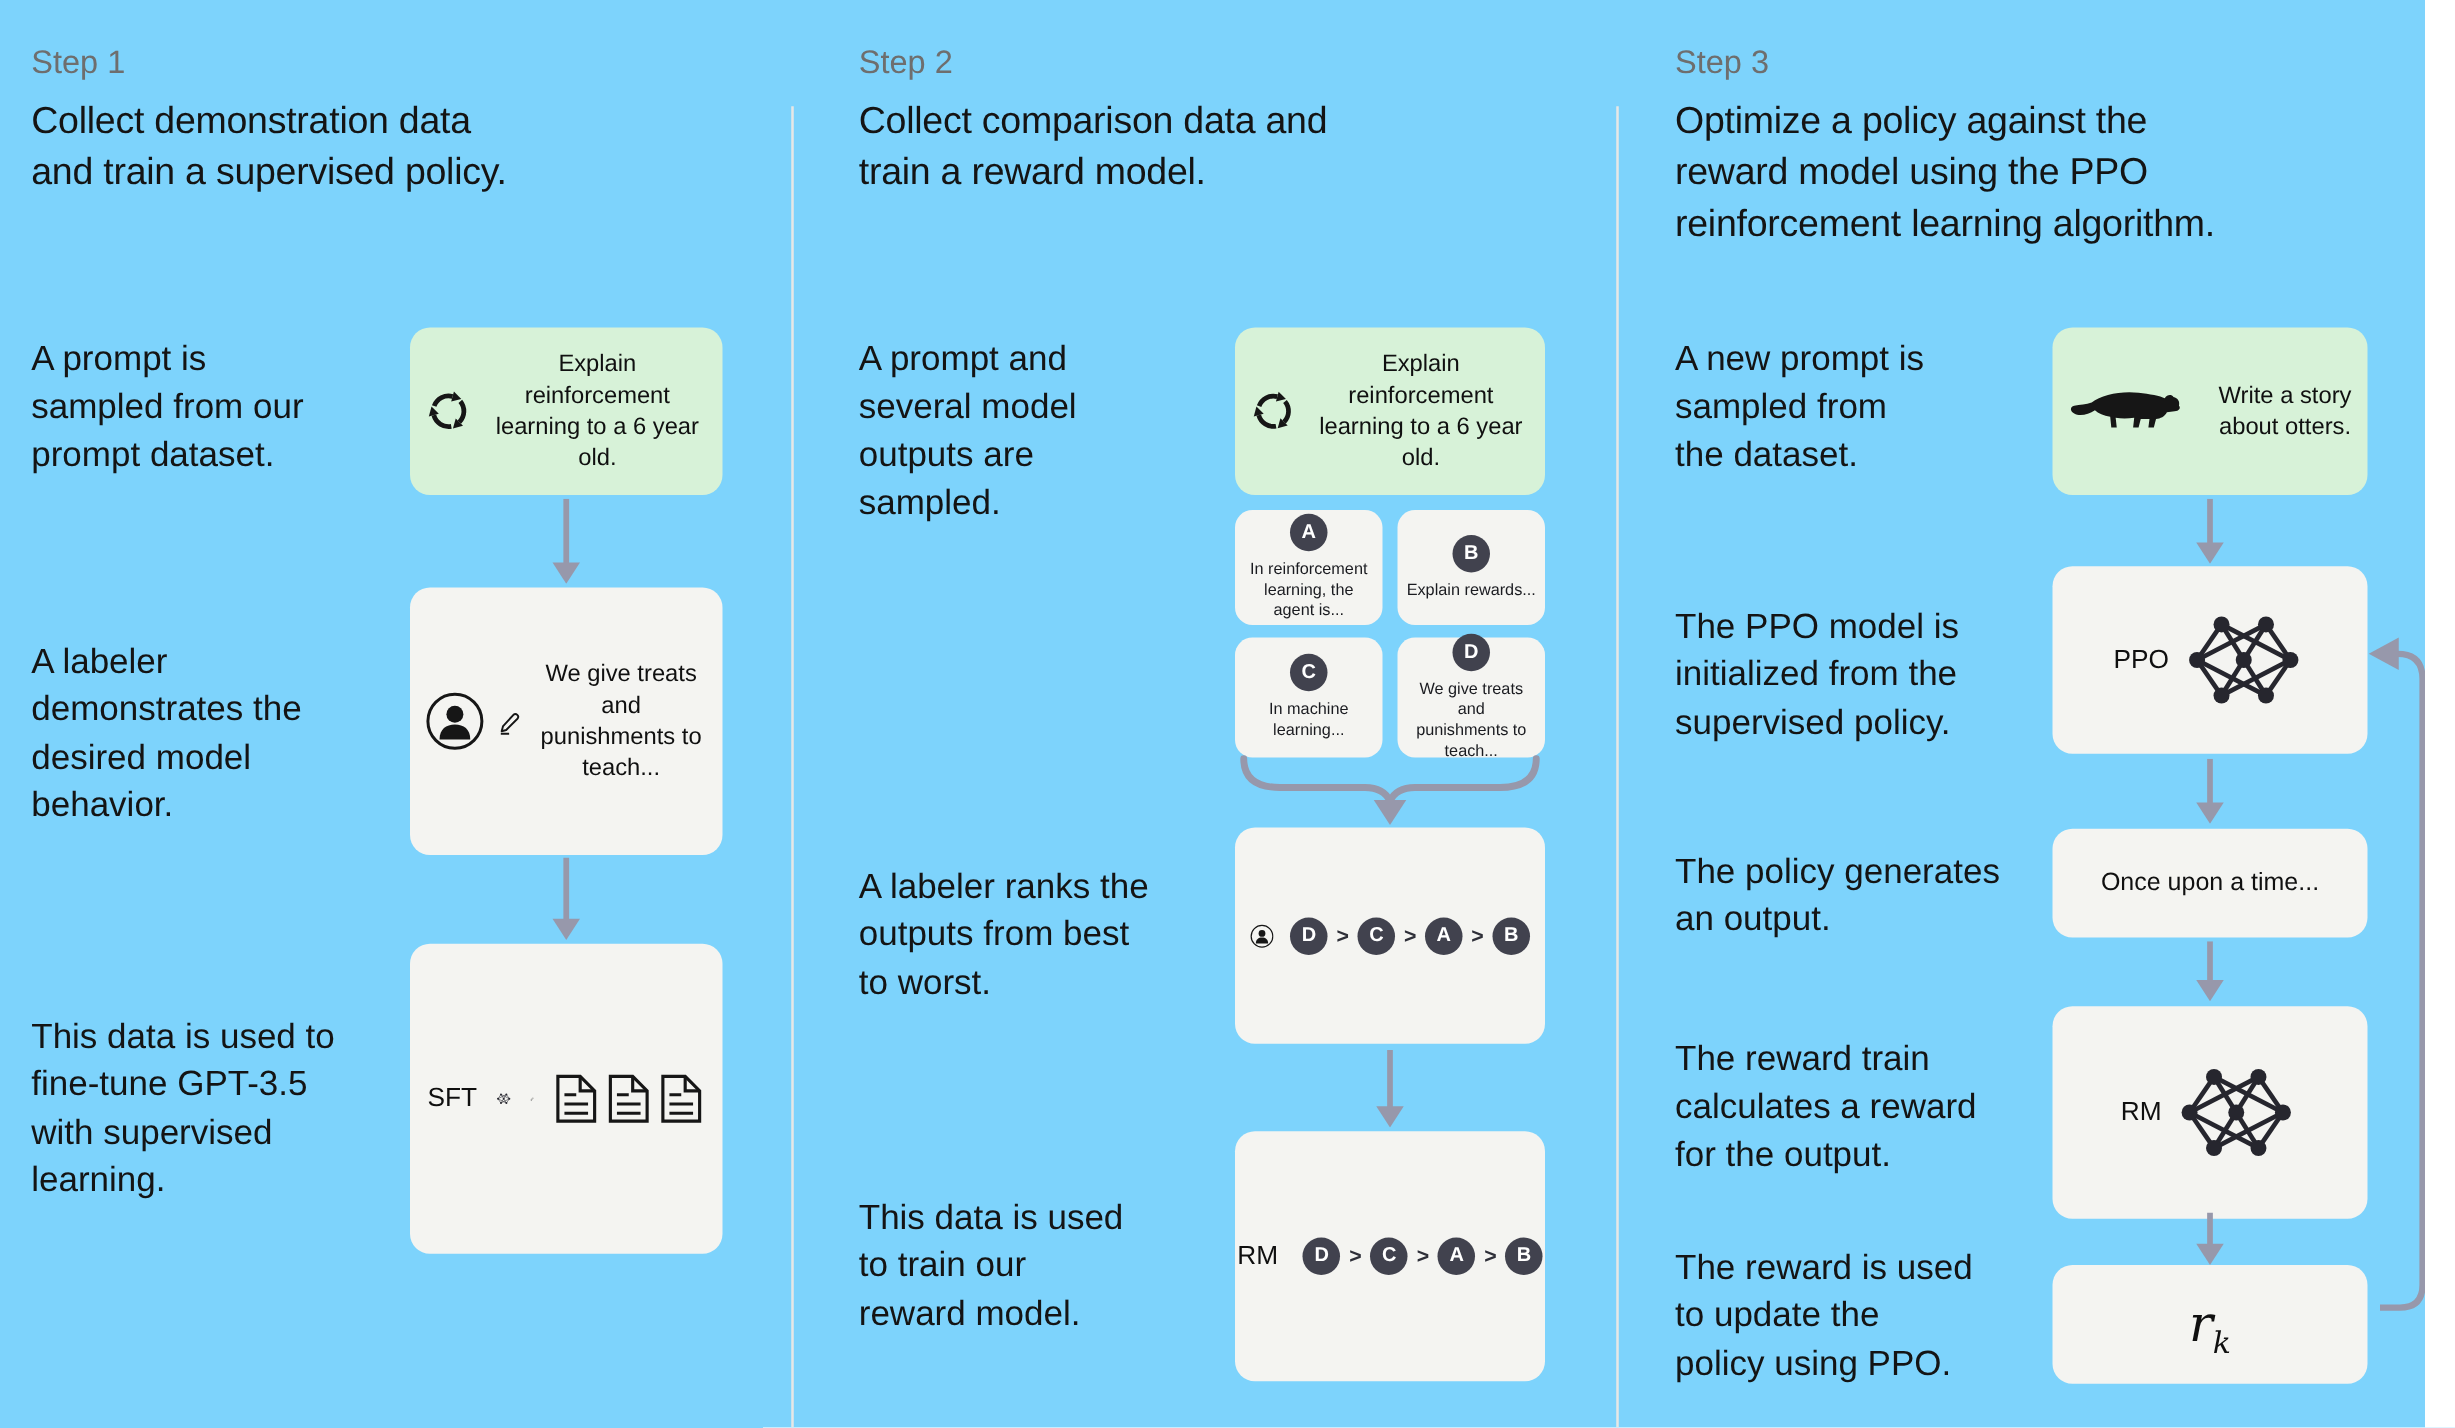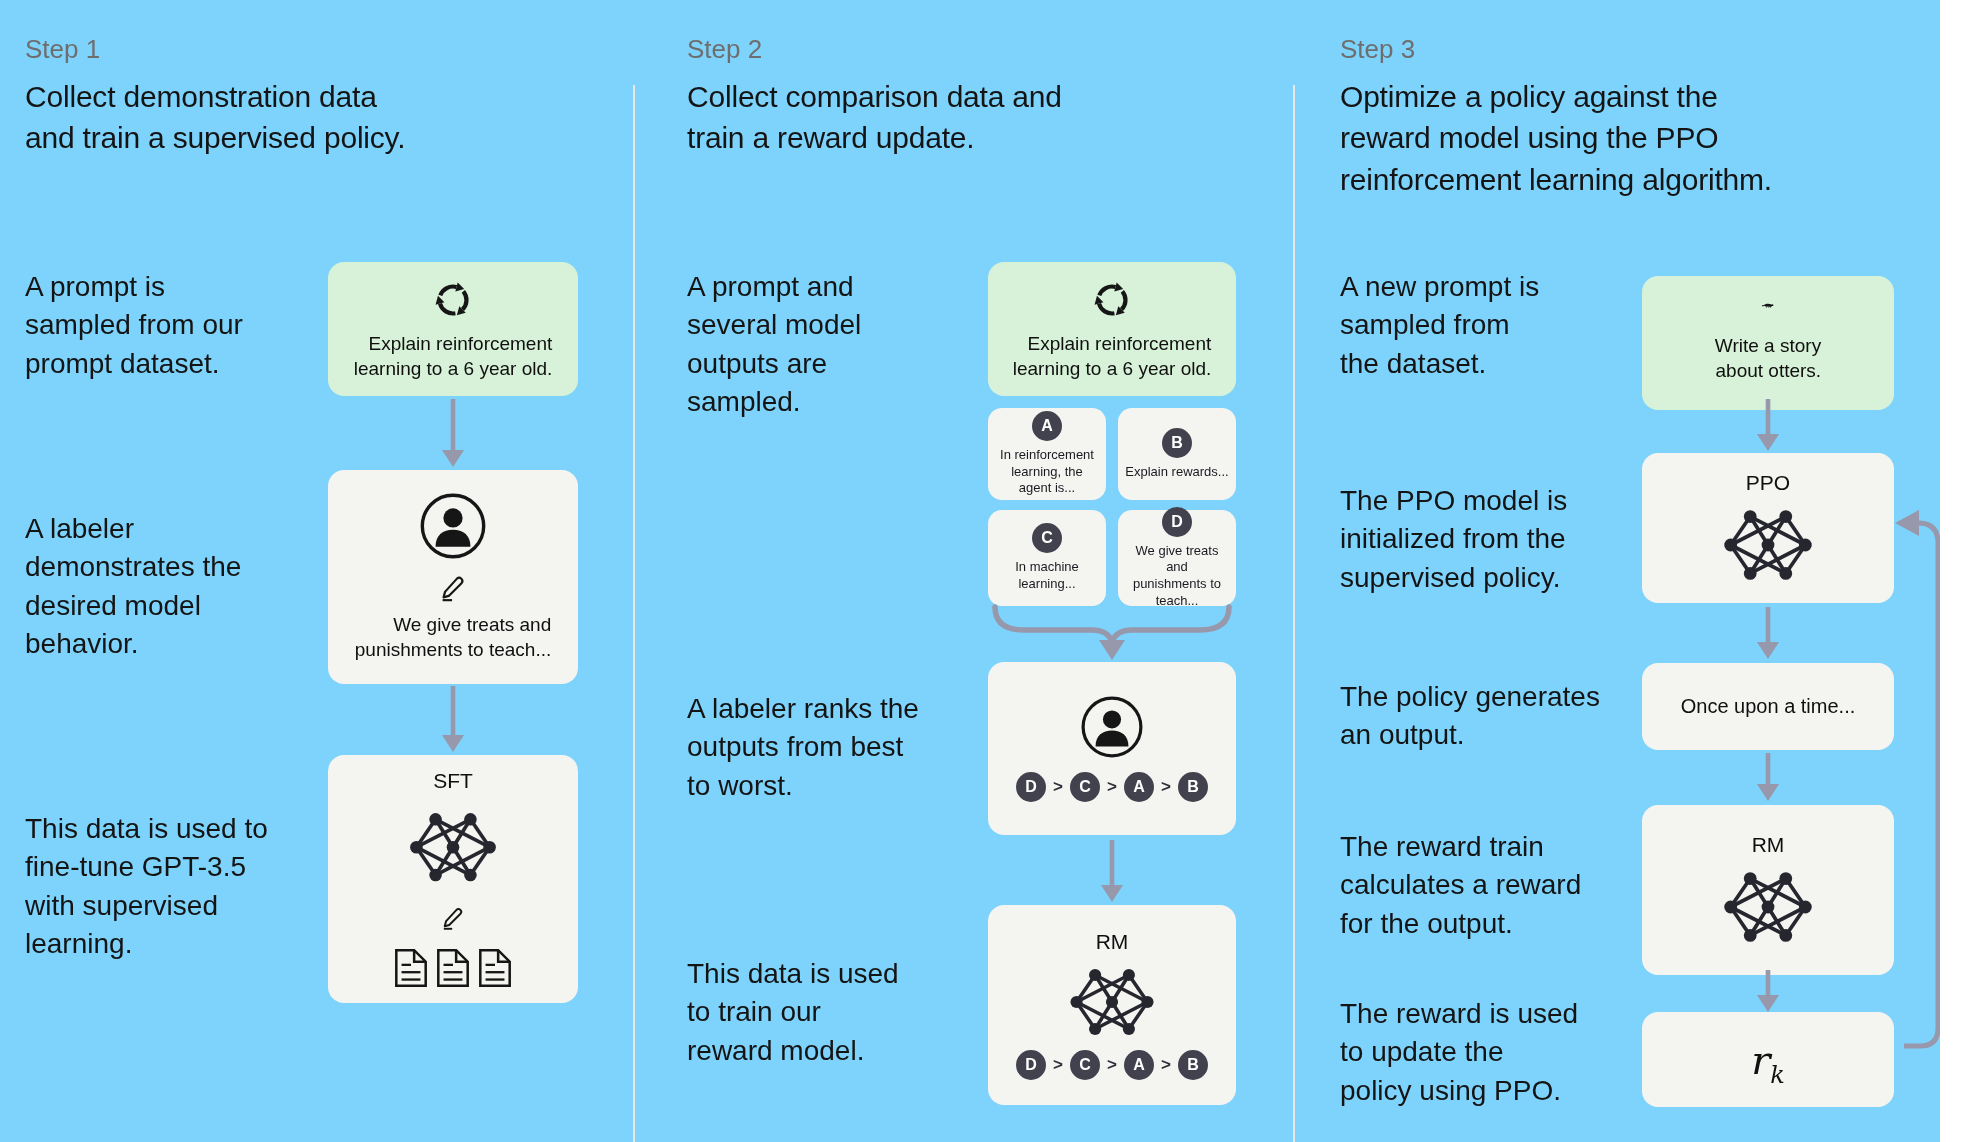--- a/index.html
+++ b/index.html
@@ -2,21 +2,21 @@
 <html style="--green-box: #d7f2d8; --gray-box: #f4f4f1; --badge: #41424e; --arrow: #9798ab; --divider: #e7e7e5; --muted: #6e6e6e; --ink: #141414;"><head>
 <meta charset="utf-8">
 <style>
   html,body{margin:0;padding:0;background:#fff}
   .canvas{position:relative;width:1940px;height:1142px;background:#7dd3fc;overflow:hidden;
           font-family:"Liberation Sans",sans-serif;color:var(--ink,#141414)}
   .divider{position:absolute;top:85px;bottom:0;width:2px;background:var(--divider,#e7e7e5)}
   .step-label{position:absolute;font-size:26px;color:var(--muted,#6e6e6e)}
   .title{position:absolute;font-size:30px;font-weight:normal;line-height:1.38;white-space:pre-line;letter-spacing:-.2px}
   .body{position:absolute;font-size:28px;line-height:1.37;white-space:pre-line}
-  .bx{position:absolute;border-radius:16px;display:flex;flex-direction:column;align-items:center;justify-content:center;text-align:right;box-sizing:border-box}
+  .bx{position:absolute;border-radius:16px;display:flex;flex-direction:row;align-items:center;justify-content:center;text-align:center;box-sizing:border-box}
   .green{background:var(--green-box,#d7f2d8)}
   .gray{background:var(--gray-box,#f4f4f1)}
   .box-text{font-size:19px;line-height:1.32;white-space:pre-line;color:#101010}
   .model-label{font-size:21px;color:#0f0f0f}
   .out-box{position:absolute;background:var(--gray-box,#f4f4f1);border-radius:14px;display:flex;flex-direction:column;
            align-items:center;justify-content:center;gap:6px;padding:8px 6px;text-align:center;box-sizing:border-box}
   .out-text{font-size:13px;line-height:1.28;white-space:pre-line;color:#1a1b20}
   .badge{width:30px;height:30px;border-radius:50%;background:var(--badge,#41424e);color:#fff;font-weight:bold;
          font-size:16px;display:flex;align-items:center;justify-content:center;flex:0 0 auto}
   .rank-row{display:flex;align-items:center;gap:7px}
@@ -153,21 +153,21 @@
         <path class="ink-line" stroke-width="2.4" d="M21,3 V14 H32"></path>
         <line class="ink-line" stroke-width="2.2" x1="9" y1="17" x2="18" y2="17"></line>
         <line class="ink-line" stroke-width="2.2" x1="9" y1="24" x2="27" y2="24"></line>
         <line class="ink-line" stroke-width="2.2" x1="9" y1="31" x2="27" y2="31"></line>
       </svg>
     </div>
   </div>
 
   <div class="step-label" style="left:687px;top:34px">Step 2</div>
   <div class="title" style="left:687px;top:76px;width:580px">Collect comparison data and
-train a reward update.</div>
+train a reward model.</div>
 
   <div class="body" style="left:687px;top:268px;width:300px">A prompt and
 several model
 outputs are
 sampled.</div>
 
   <div class="bx green" style="left:988px;top:262px;width:248px;height:134px;gap:8px;padding:10px">
     <svg width="46" height="46" viewBox="0 0 46 46">
       <g class="ink-line" stroke-width="4.2">
         <path d="M10.3,18.4 A13.5,13.5 0 0 1 26.5,10.0"></path>
@@ -281,21 +281,21 @@
 
   <div class="step-label" style="left:1340px;top:34px">Step 3</div>
   <div class="title" style="left:1340px;top:76px;width:580px">Optimize a policy against the
 reward model using the PPO
 reinforcement learning algorithm.</div>
 
   <div class="body" style="left:1340px;top:268px;width:300px">A new prompt is
 sampled from
 the dataset.</div>
 
-  <div class="bx green" style="left:1642px;top:276px;width:252px;height:134px;gap:24px;padding:27px">
+  <div class="bx green" style="left:1642px;top:262px;width:252px;height:134px;gap:24px;padding:10px">
     <svg width="96" height="44" viewBox="0 0 110 50">
       <path class="ink-fill" d="M101,20 C103,22 101,25 97,25 L90,26 C88,30 84,32 80,32 L78,40 73,40 74,32 L66,32 64,40 59,40 60,31 C54,32 48,32 43,31 L44,40 39,40 38,30 C32,29 27,27 24,24 C18,28 10,30 5,27 C1,25 1,21 5,20 C10,19 16,19 21,17 C30,10 48,6 64,8 C74,9 84,11 88,13 C90,10 94,9 96,12 C100,13 102,16 101,20 Z"></path>
     </svg>
     <div class="box-text">Write a story
 about otters.</div>
   </div>
 
   <svg class="v-arrow" style="left:1755px;top:399px" width="26" height="52">
     <line class="al" x1="13" y1="0" x2="13" y2="36"></line>
       <polygon class="ah" points="2,35 24,35 13,52"></polygon>

